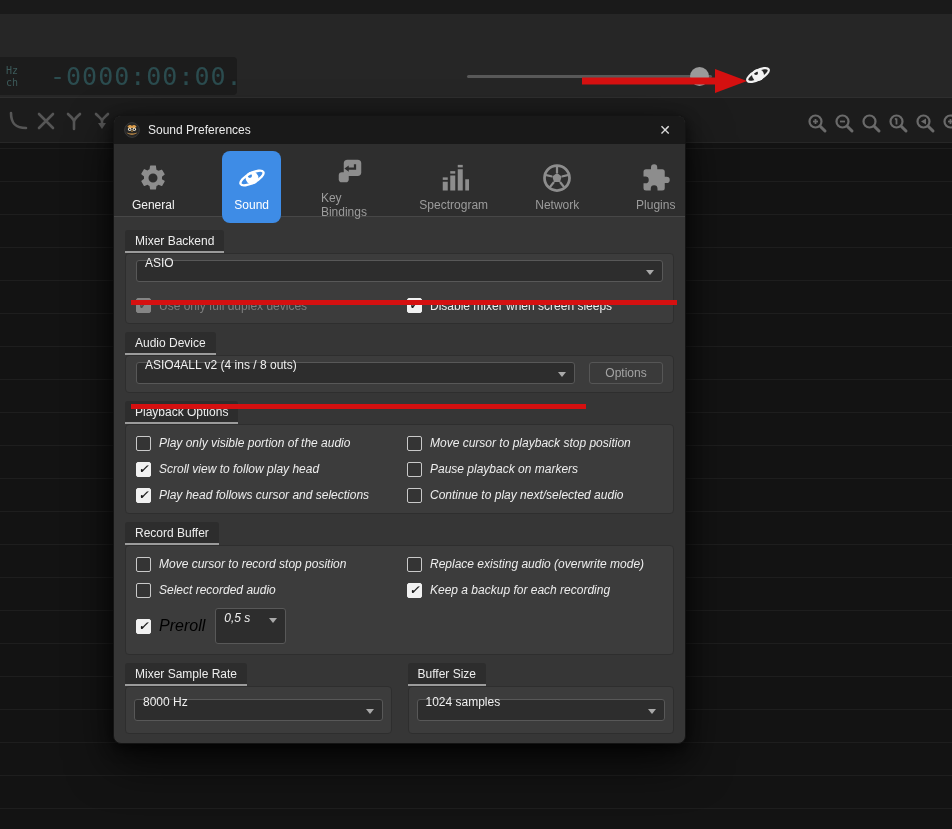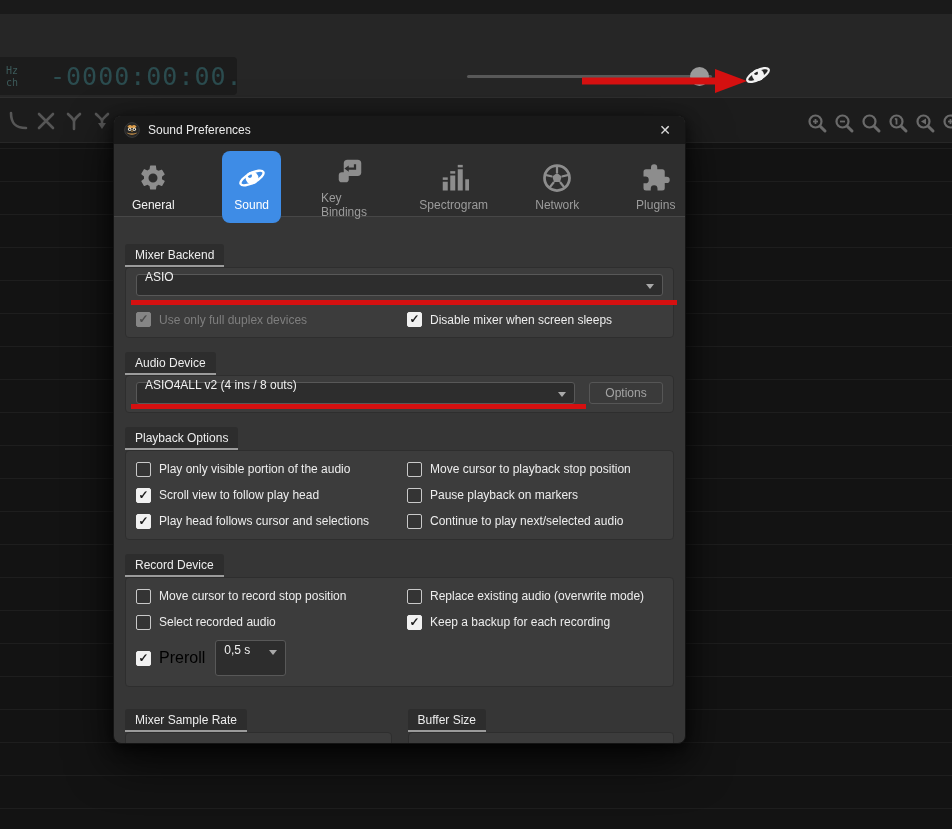--- a/index.html
+++ b/index.html
@@ -45,21 +45,21 @@
 
   .tabstrip { height:73px; background:#2e2e2e; border-bottom:1px solid #474747; display:flex; padding-left:10px;gap:40px; }
   .tab { width:87px; height:72px; margin-top:7px; border-radius:8px; display:flex; flex-direction:column;
          align-items:center; justify-content:center; gap:5px; }
   .tab .tab-label { font-size:12px; color:#9c9c9c; }
   .tab.bright .tab-label { color:#f2f2f2; }
   .tab.active { background:#3e8ce6; }
   .tab.active .tab-label { color:#ffffff; }
 
   .dlg-body { padding:13px 11px 0 11px; }
-  .section  { margin-bottom:8px;margin-top:14px; }
+  .section  { margin-bottom:8px; }
   .grp-label{ display:inline-block; background:#2d2d2d; color:#ededed; font-size:12px; padding:4px 10px 3px 10px;
               border-radius:3px 3px 0 0; border-bottom:2px solid #9b9b9b; position:relative; z-index:2; }
   .grp-box  { background:#3c3c3c; border:1px solid #2e2e2e; border-radius:4px; }
 
   
   .dd { height:22px; background:#2d2d2d; border:1px solid #585858; border-radius:3px; display:flex;
         align-items:center; padding:0 22px 16px 8px; font-size:12px; color:#f0f0f0; position:relative; }
   .dd::after { content:""; position:absolute; right:8px; top:9px; border-left:4px solid transparent;
         border-right:4px solid transparent; border-top:5px solid #a9a9a9; }
   .btn { height:22px; width:74px; background:#3a3a3a; border:1px solid #565656; border-radius:3px;
@@ -77,21 +77,21 @@
 
   
   .box-mixer { padding:6px 10px 10px 10px; }
   .mixer-cbs { display:flex; margin-top:16px; }
   .mixer-cbs .cbrow:first-child { width:271px; }
 
   .box-device { padding:6px 10px 8px 10px; display:flex; align-items:flex-end; }
   .box-device .dd { flex:1; }
   .box-device .btn { margin-left:14px; }
 
-  .box-grid { padding:10px 10px; display:grid; grid-template-columns:271px 1fr; row-gap:10px; }
+  .box-grid { padding:10px 10px; display:grid; grid-template-columns:271px 1fr; row-gap:10px;font-style:italic; }
   .box-grid .cbrow { height:16px; }
   .preroll-row { display:flex; align-items:center; }
   .preroll-dd { width:71px; margin-left:10px; height:36px; }
 
   .bottom-pair { display:flex; gap:16px; }
   .bottom-pair .section { flex:1; margin-bottom:0; }
   .box-single { padding:12px 8px; }
 
   
   .red-line-1 { position:absolute; left:131px; top:300px; width:546px; height:5px; background:#d51010; z-index:20; }
@@ -322,21 +322,21 @@
           <span class="cb-label">Play head follows cursor and selections</span>
         </div>
         <div class="cbrow">
           <span class="cb"></span>
           <span class="cb-label">Continue to play next/selected audio</span>
         </div>
       </div>
     </div>
 
     <div class="section">
-      <div class="grp-label">Record Device</div>
+      <div class="grp-label">Record Buffer</div>
       <div class="grp-box box-grid">
         <div class="cbrow">
           <span class="cb"></span>
           <span class="cb-label">Move cursor to record stop position</span>
         </div>
         <div class="cbrow">
           <span class="cb"></span>
           <span class="cb-label">Replace existing audio (overwrite mode)</span>
         </div>
         <div class="cbrow">

